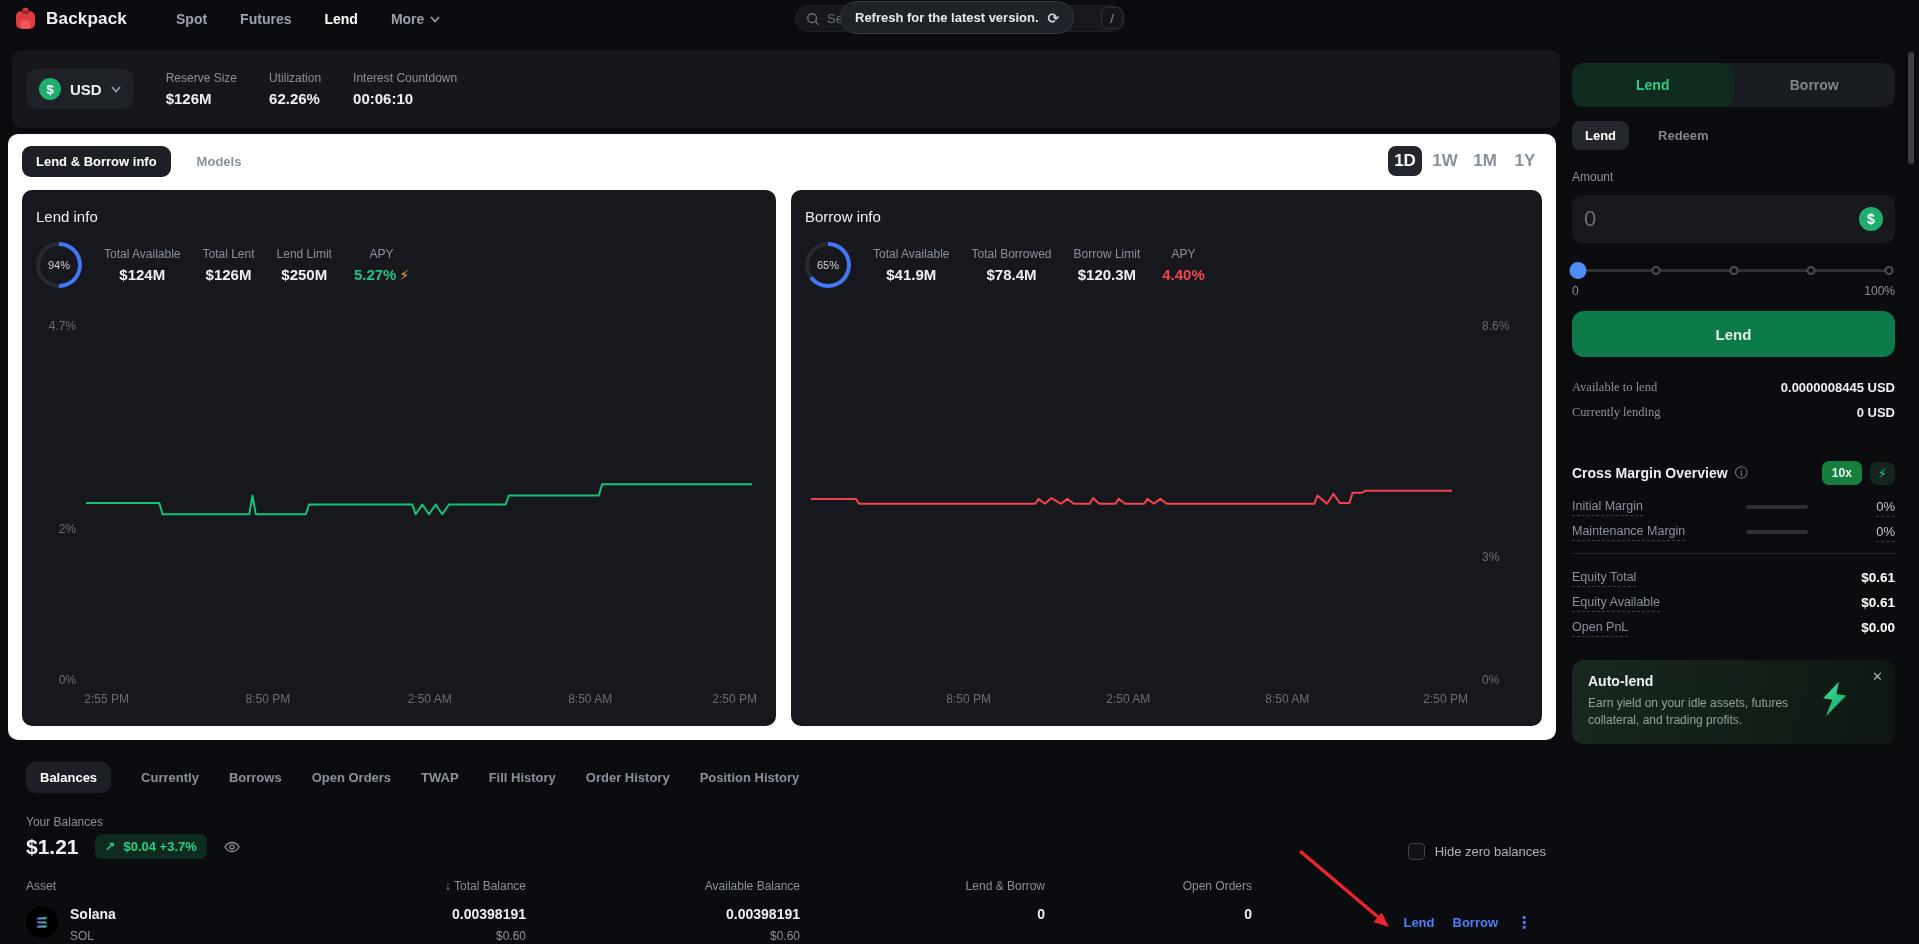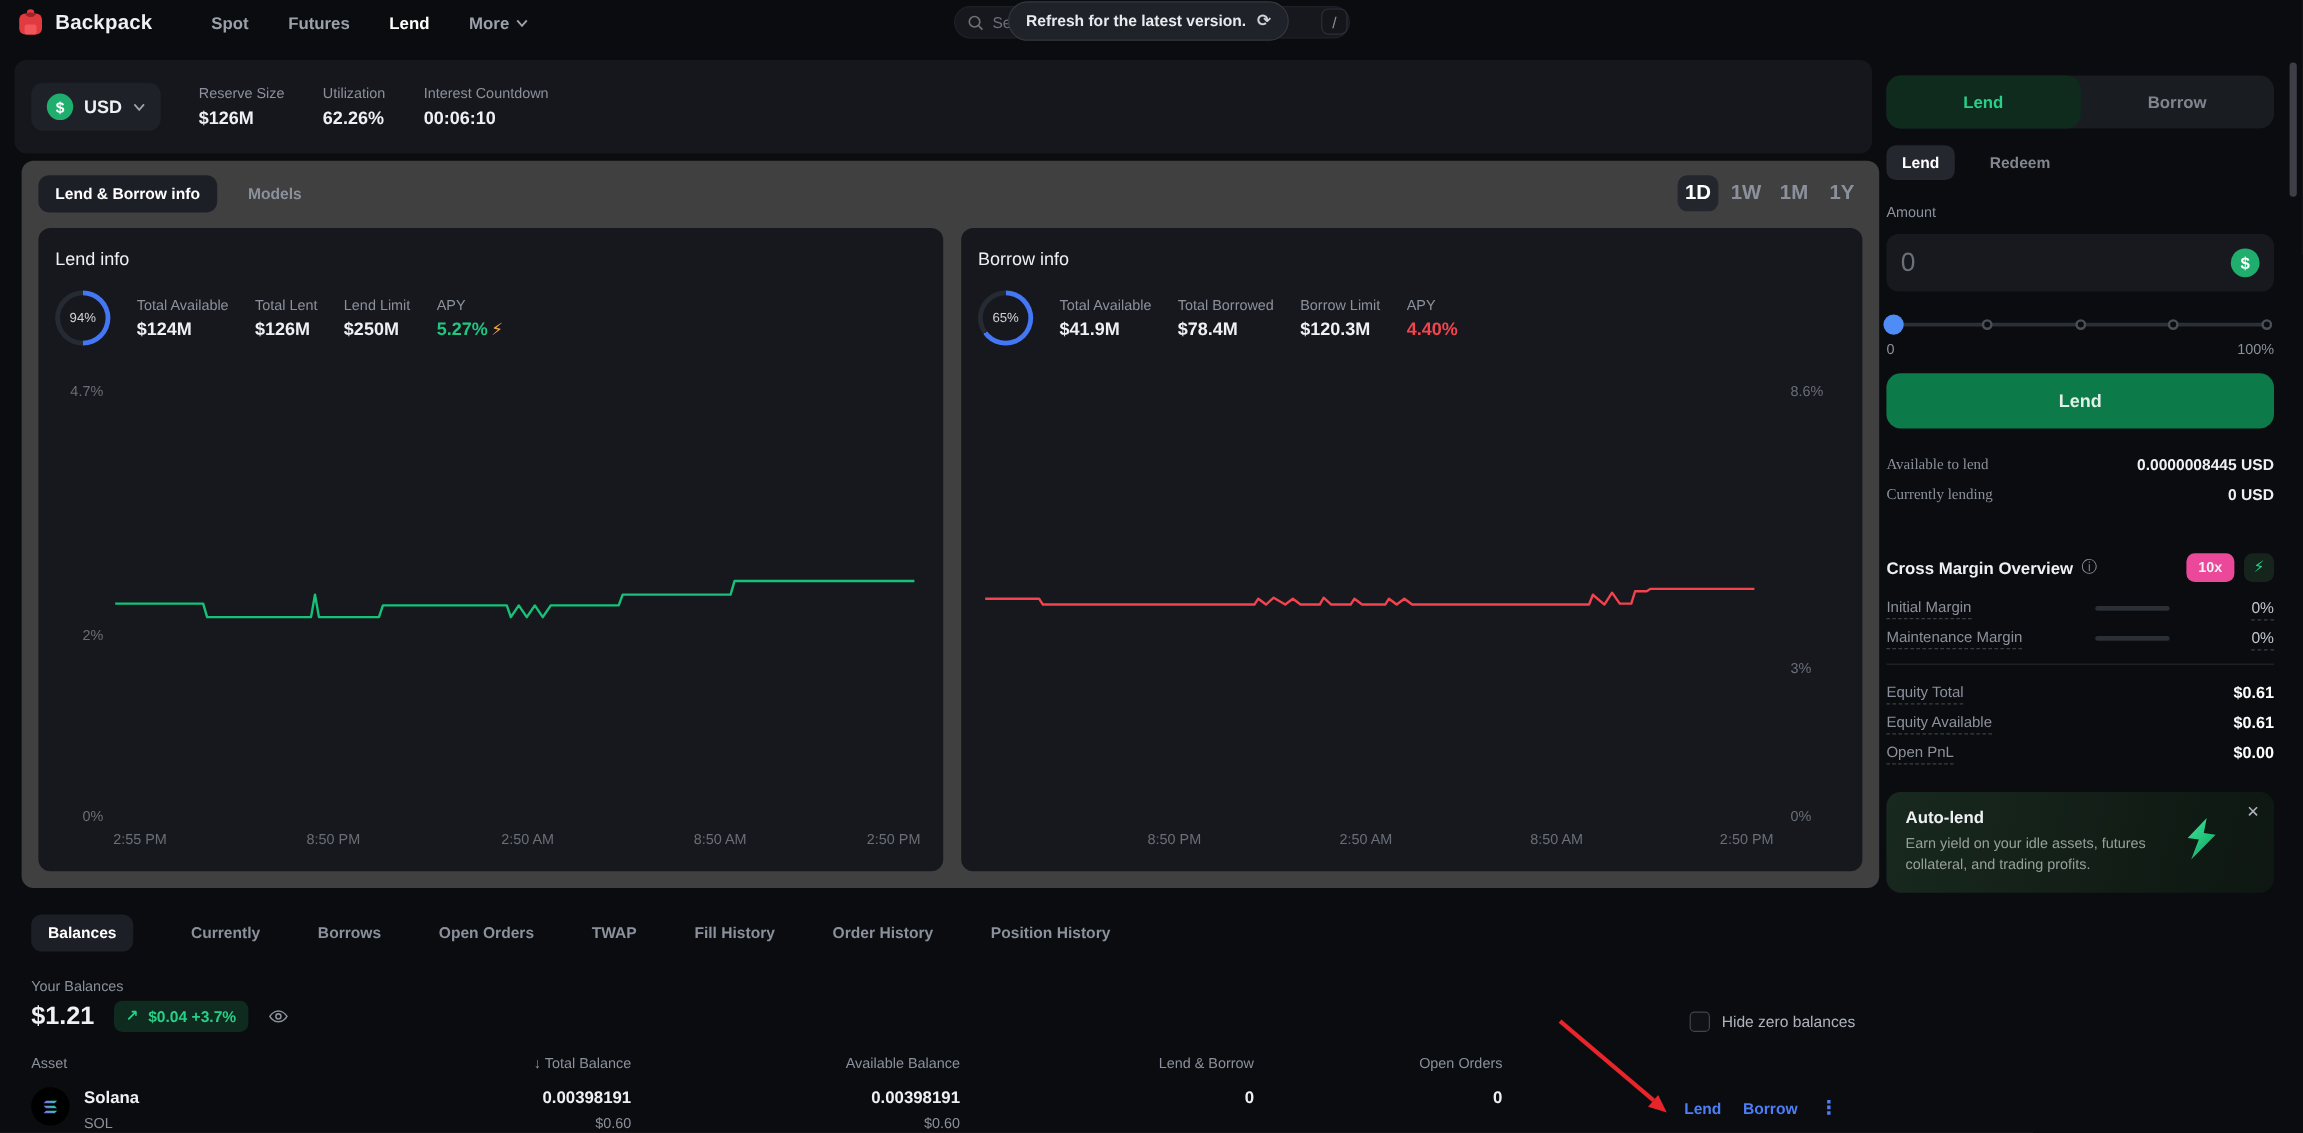--- a/index.html
+++ b/index.html
@@ -39,21 +39,21 @@
 
   
   .usd-bar { position:absolute; left:12px; top:50px; width:1548px; height:78px; background:#15171c; border-radius:10px; display:flex; align-items:center; padding:0 14px; gap:32px; }
   .usd-pill { height:40px; background:#1e2127; border-radius:10px; display:flex; align-items:center; gap:9px; padding:0 13px; cursor:pointer; }
   .coin { width:22px; height:22px; border-radius:50%; background:#1fae6e; color:#fff; font-weight:700; font-size:13px; display:flex; align-items:center; justify-content:center; }
   .usd-label { font-size:15px; font-weight:700; }
   .mlabel { font-size:12px; color:#8b919c; margin-bottom:5px; }
   .mvalue { font-size:15px; font-weight:700; }
 
   
-  .main-panel { position:absolute; left:18px; top:134px; width:1548px; height:606px; background:#404040; border-radius:10px; }
+  .main-panel { position:absolute; left:8px; top:134px; width:1548px; height:606px; background:#ffffff; border-radius:10px;text-align:center; }
   .ptabs { position:absolute; left:14px; top:12px; display:flex; align-items:center; gap:12px; }
   .ptab { font-size:13px; font-weight:700; color:#8b919c; padding:8px 14px; border-radius:9px; cursor:pointer; }
   .ptab.active { background:#1c1f26; color:#fff; }
   .range-group { position:absolute; right:14px; top:12px; display:flex; gap:6px; }
   .rbtn { min-width:34px; height:30px; border-radius:8px; font-size:17px; font-weight:700; color:#8b919c; display:flex; align-items:center; justify-content:center; cursor:pointer; }
   .rbtn.active { background:#23262d; color:#fff; }
 
   .chart-card { position:absolute; top:56px; height:536px; background:#16181e; border-radius:10px; }
   .card-lend { left:14px; width:754px; }
   .card-borrow { left:783px; width:751px; }
@@ -66,21 +66,21 @@
   .cvalue.green { color:#22c580; }
   .cvalue.red { color:#f4454f; }
   .bolt-y { color:#f3a33c; font-size:14px; margin-left:3px; }
 
   .chart-area { position:absolute; left:0; right:0; top:120px; height:416px; }
   .tick { position:absolute; font-size:12px; color:#696e77; white-space:nowrap; }
   .xtick { transform:translateX(-50%); }
 
   
   .bottom { position:absolute; left:12px; top:755px; width:1548px; height:189px; }
-  .btabs { position:absolute; left:14px; top:7px; display:flex; align-items:center; gap:48px; }
+  .btabs { position:absolute; left:14px; top:7px; display:flex; align-items:center; gap:30px; }
   .btab { font-size:13px; font-weight:600; color:#8b919c; cursor:pointer; }
   .btab.active { background:#1c1f26; color:#fff; padding:8px 14px; border-radius:9px; font-weight:700; }
   .yb-label { position:absolute; left:14px; top:60px; font-size:12px; color:#8b919c; }
   .yb-row { position:absolute; left:14px; top:79px; display:flex; align-items:center; gap:16px; }
   .yb-total { font-size:21px; font-weight:700; }
   .badge-green { background:#0f2a1e; color:#26d087; font-size:13px; font-weight:700; padding:5px 10px; border-radius:7px; display:flex; gap:8px; align-items:center; }
   .eye { cursor:pointer; display:flex; }
   .hidezero { position:absolute; right:14px; top:88px; display:flex; align-items:center; gap:10px; font-size:13px; color:#aeb3bc; cursor:pointer; }
   .cb { width:17px; height:17px; border:1px solid #3f444d; border-radius:4px; background:#101216; }
 
@@ -120,21 +120,21 @@
   .slider-labels { position:absolute; left:0; top:284px; width:323px; display:flex; justify-content:space-between; font-size:12px; color:#8b919c; }
   .lend-btn { position:absolute; left:0; top:311px; width:323px; height:46px; background:#0d7a4a; border:none; border-radius:12px; color:#dff0e7; font-size:15px; font-weight:600; font-family:inherit; cursor:pointer; }
   .inforow { position:absolute; left:0; width:323px; display:flex; justify-content:space-between; align-items:center; }
   .ir0 { top:380px; } .ir1 { top:405px; }
   .il { font-size:12.5px; color:#8b919c;font-family:Liberation Serif, serif; }
   .iv { font-size:13px; font-weight:700; }
 
   .cm-header { position:absolute; left:0; top:461px; width:323px; display:flex; align-items:center; }
   .cm-title { font-size:14px; font-weight:700; }
   .info-i { color:#8b919c; font-size:13px; margin-left:7px; }
-  .lev-badge { background:#ec4899; border-radius:7px; font-size:12px; font-weight:700; padding:5px 10px; margin-left:auto; cursor:pointer; }
+  .lev-badge { background:#15803d; border-radius:7px; font-size:12px; font-weight:700; padding:5px 10px; margin-left:auto; cursor:pointer; }
   .bolt-badge { background:#15241c; border-radius:7px; font-size:13px; color:#26d087; padding:4px 8px; margin-left:8px; cursor:pointer; }
   .cmrow { position:absolute; left:0; width:323px; height:16px; }
   .cm0 { top:499px; } .cm1 { top:524px; }
   .dashed { border-bottom:1px dashed #3a3f47; padding-bottom:2px; }
   .cml { position:absolute; left:0; font-size:12.5px; color:#8b919c; }
   .cmbar { position:absolute; left:174px; top:6px; width:62px; height:4px; background:#2b2f36; border-radius:2px; }
   .cmv { position:absolute; right:0; font-size:13px; color:#c2c7cf; }
   .cm-divider { position:absolute; left:0; top:553px; width:323px; height:1px; background:#23262c; }
   .eqrow { position:absolute; left:0; width:323px; height:16px; }
   .eq0 { top:570px; } .eq1 { top:595px; } .eq2 { top:620px; }

